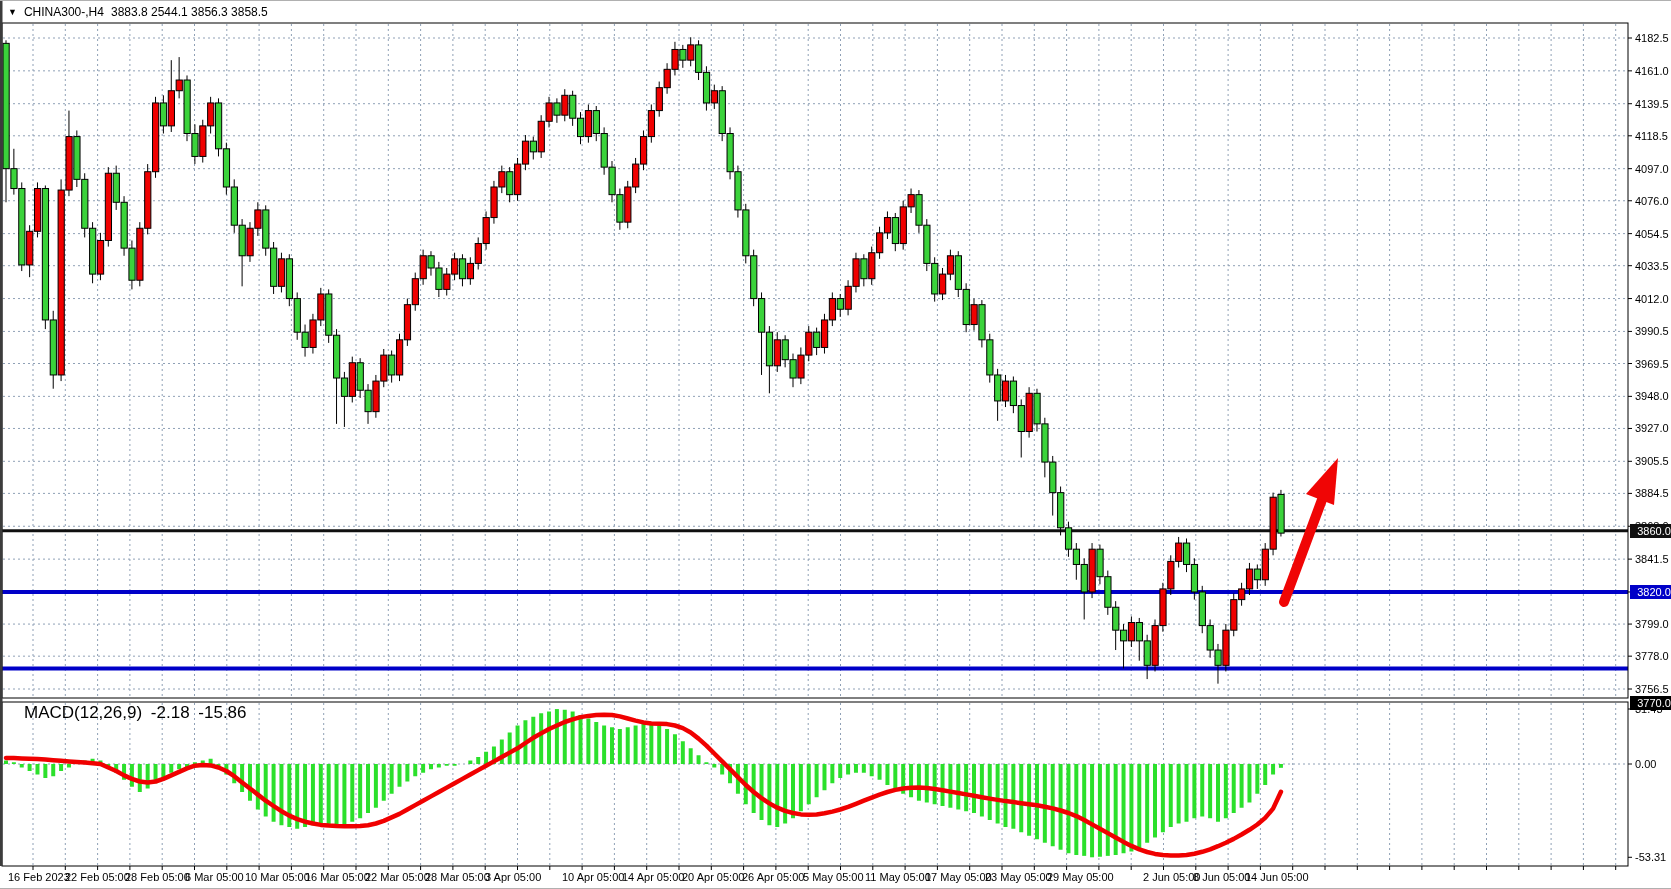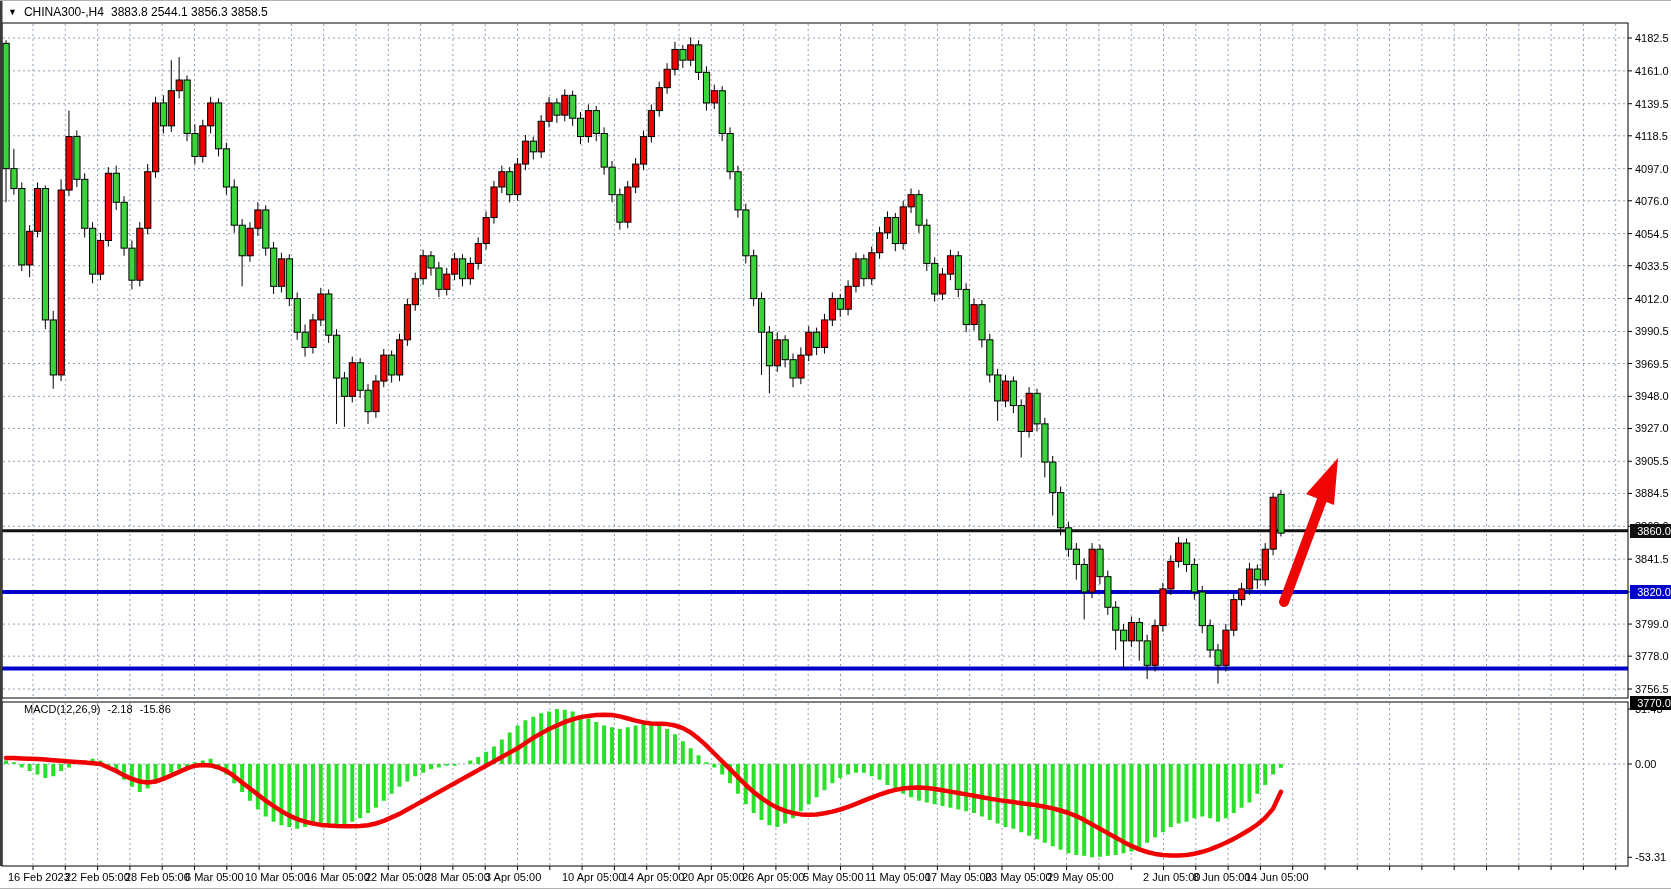--- a/index.html
+++ b/index.html
@@ -8,21 +8,21 @@
     font-family:"Liberation Sans",sans-serif;overflow:hidden;
     border-top:1px solid #b0b0b0;border-bottom:1px solid #b0b0b0;box-sizing:border-box;
   }
   #cv{position:absolute;left:0;top:0;}
   .chart-title{
     position:absolute;left:8px;top:4px;display:flex;align-items:center;gap:7px;
     font-size:12px;color:#000;z-index:5;white-space:nowrap;
   }
   .dd-tri{font-size:9px;line-height:12px;cursor:pointer;}
   .macd-title{
-    position:absolute;left:24px;top:702px;font-size:11px;color:#000;z-index:5;white-space:nowrap;
+    position:absolute;left:24px;top:702px;font-size:17px;color:#000;z-index:5;white-space:nowrap;
   }
   .macd-title span{margin-right:4px;}
   .hline-label{
     position:absolute;left:1630px;width:48px;height:14px;z-index:6;
     color:#fff;font-size:11px;line-height:14px;text-align:center;cursor:row-resize;
   }
   text{font-family:"Liberation Sans",sans-serif;}
 </style>
 </head>
 <body>

